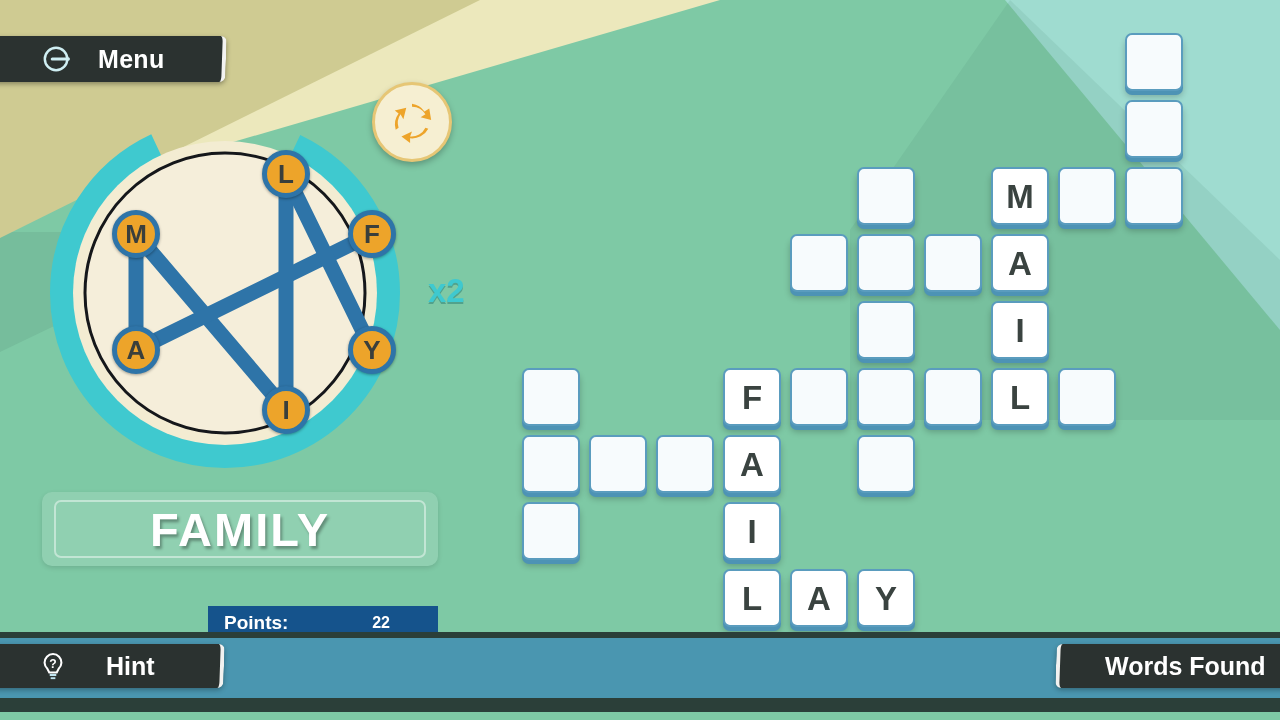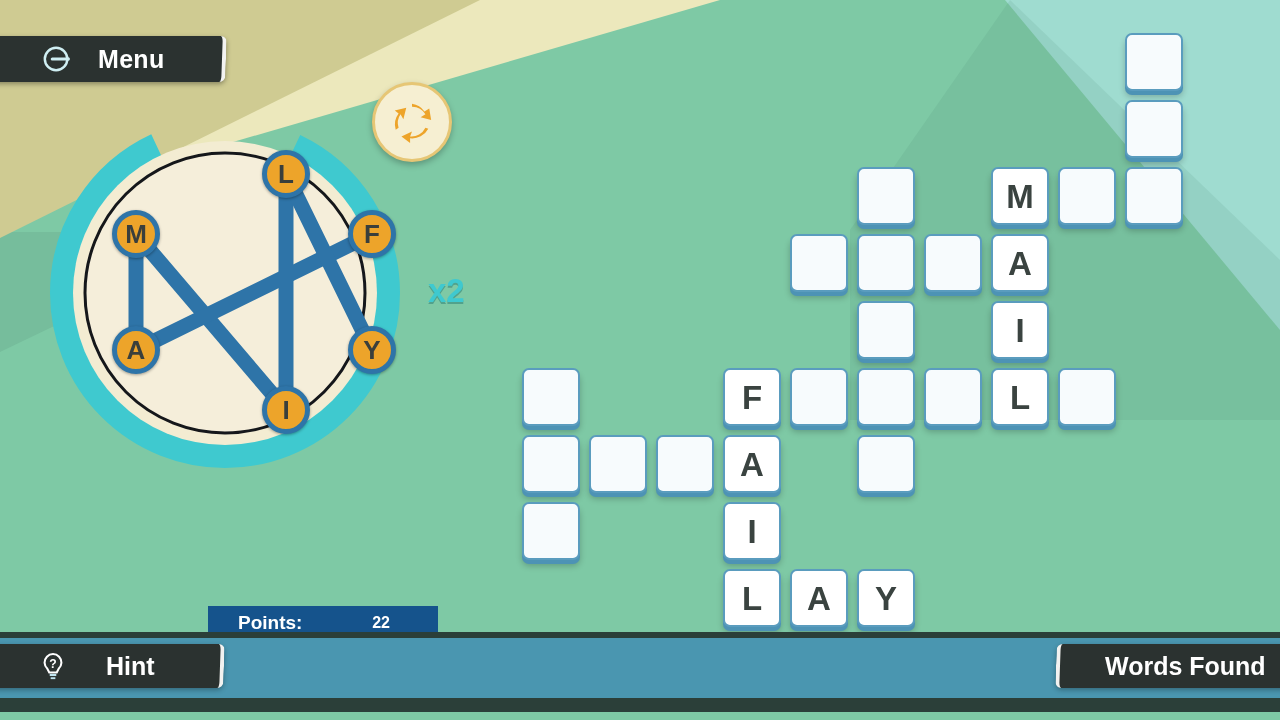--- a/index.html
+++ b/index.html
@@ -94,21 +94,21 @@
     text-shadow:2px 3px 3px rgba(0,0,0,.32);
   }
 
   
   .points{
     position:absolute;left:208px;top:606px;width:230px;height:34px;
     background:#15538c;
     display:flex;align-items:center;
     box-shadow:inset 0 -2px 0 rgba(0,0,0,.25);
   }
-  .points-label{color:#fff;font-size:19px;font-weight:bold;margin-left:30px;}
+  .points-label{color:#fff;font-size:19px;font-weight:bold;margin-left:16px;}
   .points-value{color:#fff;font-size:16px;font-weight:bold;position:absolute;right:48px;}
 
   
   .grid{position:absolute;left:0;top:0;width:1280px;height:640px;}
   .tile{
     position:absolute;width:58px;height:58px;border-radius:7px;
     background:#f7fbfd;
     border:2px solid #5a9cbe;
     box-sizing:border-box;
     box-shadow:0 4px 0 #4d93b5, 0 6px 6px rgba(0,0,0,.22);
@@ -213,20 +213,25 @@
   <div class="shuffle">
     <svg width="46" height="46" viewBox="0 0 48 48">
       <g fill="#eda42a">
         <path d="M24 8 A16 16 0 0 1 38 16 L33 19 L44 22 L42 10 L37 13 A19 19 0 0 0 24 5 Z"></path>
         <path d="M38 30 A16 16 0 0 1 22 39 L24 34 L13 39 L22 46 L22 41 A19 19 0 0 0 41 31 Z"></path>
         <path d="M10 30 A16 16 0 0 1 12 16 L15 21 L18 9 L6 12 L10 15 A19 19 0 0 0 7 32 Z"></path>
       </g>
     </svg>
   </div>
 
+  <div class="word-box">
+    <div class="word-inner">
+      <span class="word-text">FAMILY</span>
+    </div>
+  </div>
 
   <div class="points">
     <span class="points-label">Points:</span>
     <span class="points-value">22</span>
   </div>
 
   <div class="grid" id="grid">
       <div class="tile" style="left: 1125px; top: 33px;">
         <span></span>
       </div>

